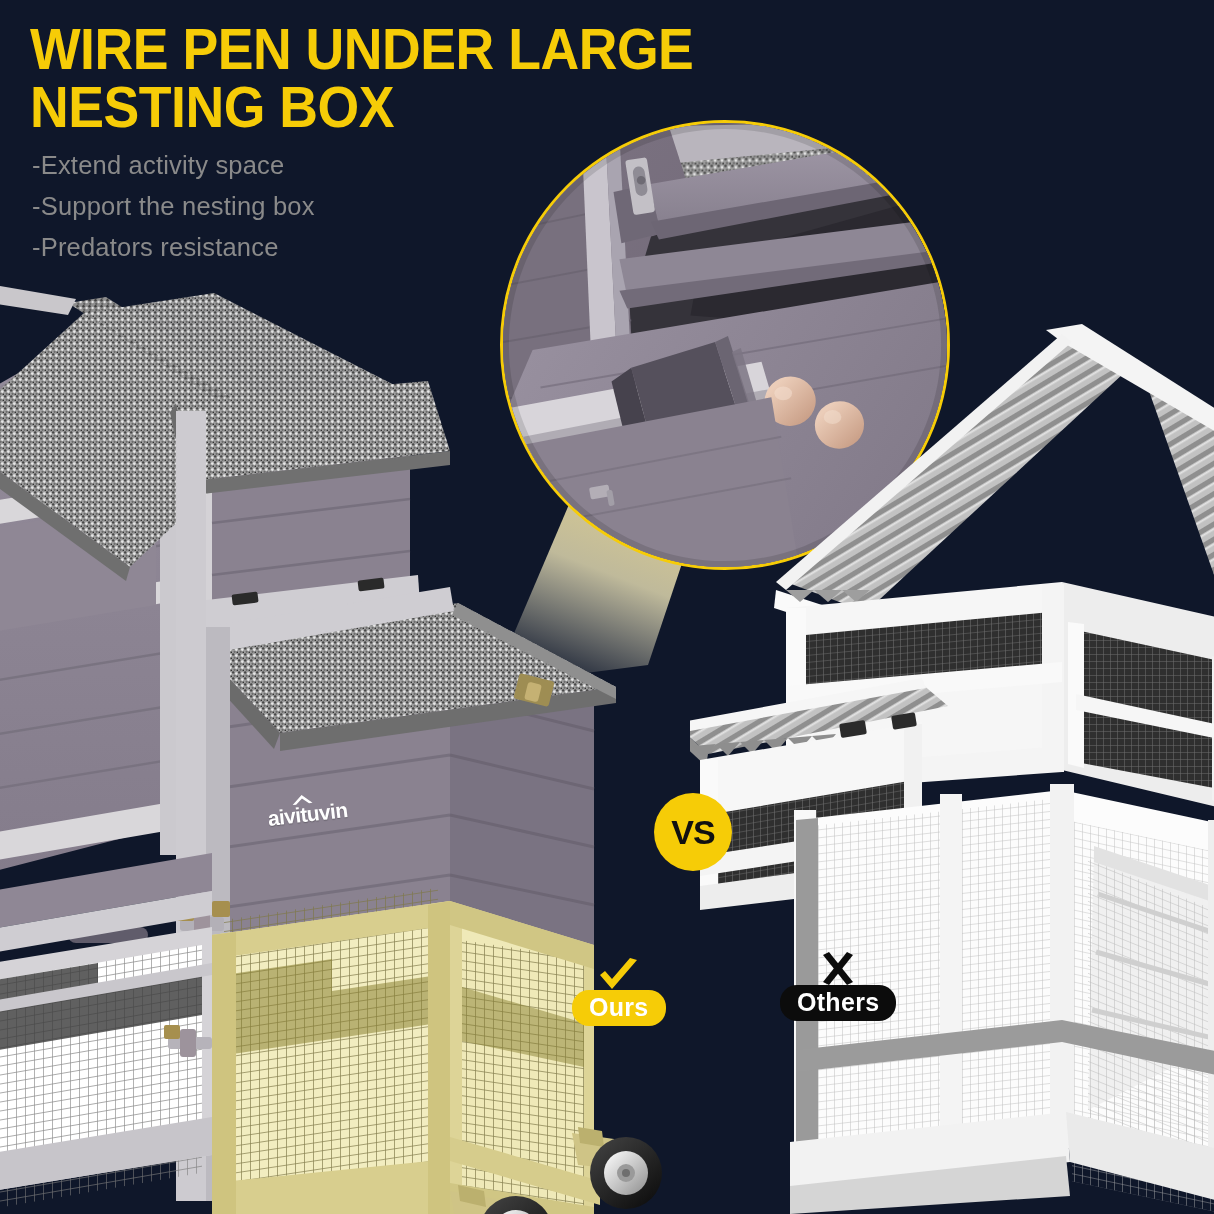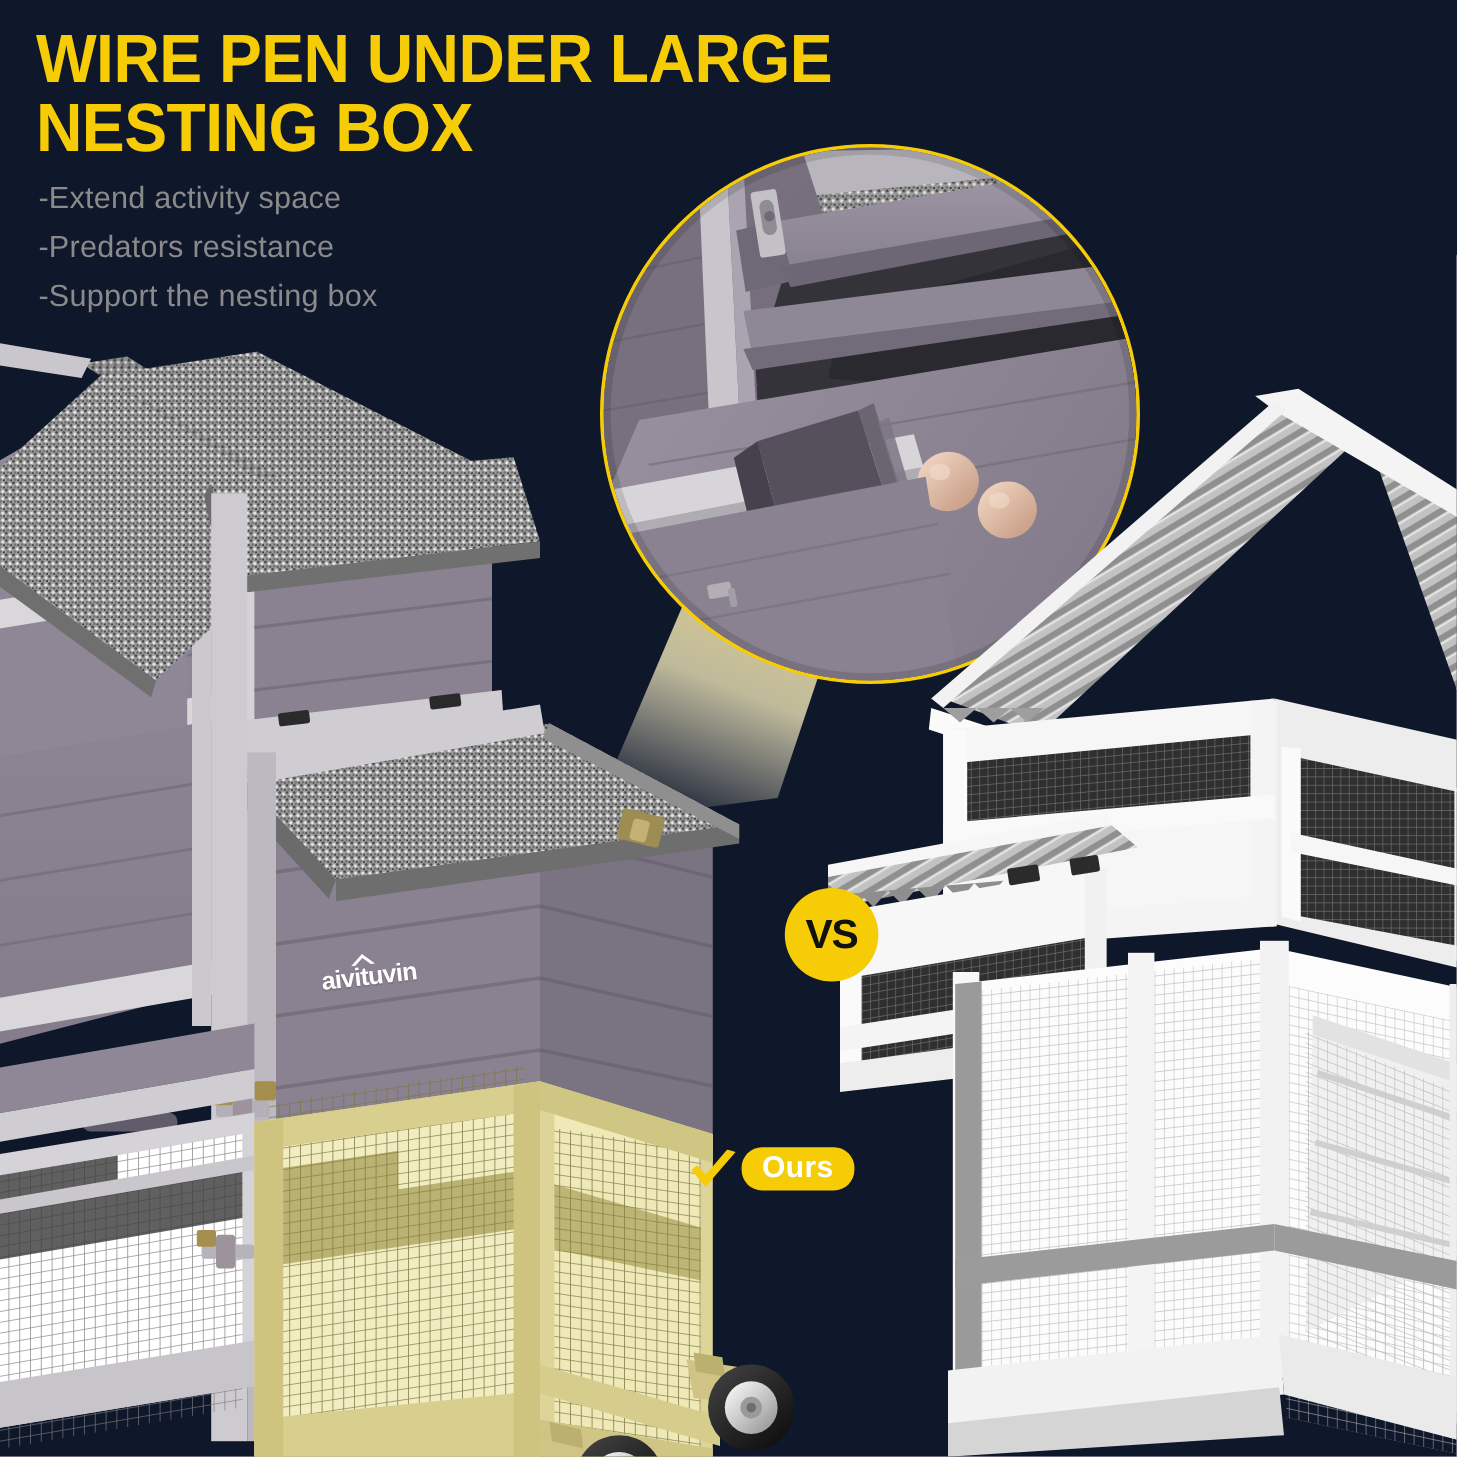--- a/index.html
+++ b/index.html
@@ -24,26 +24,26 @@
   .inset{position:absolute;left:500px;top:120px;width:450px;height:450px;border-radius:50%;
     overflow:hidden;border:3px solid #F6CC07;box-sizing:border-box;background:#6b6570;}
   .inset svg{display:block;width:100%;height:100%;}
 
   
   .prod-left{position:absolute;left:-20px;top:275px;width:700px;height:940px;}
   .prod-right{position:absolute;left:690px;top:290px;width:540px;height:925px;}
   .prod-left svg,.prod-right svg{display:block;width:100%;height:100%;}
 
   
-  .vs-badge{position:absolute;left:654px;top:740px;width:78px;height:78px;border-radius:50%;
+  .vs-badge{position:absolute;left:654px;top:793px;width:78px;height:78px;border-radius:50%;
     background:#F6CC07;display:flex;align-items:center;justify-content:center;}
   .vs-badge span{font-size:34px;font-weight:bold;color:#111111;letter-spacing:-1px;}
 
   
-  .badge-wrap{position:absolute;display:flex;flex-direction:row;align-items:center;justify-content:space-between;}
+  .badge-wrap{position:absolute;display:flex;flex-direction:column;align-items:center;justify-content:space-between;}
   .badge-ours{left:572px;top:958px;}
   .badge-others{left:780px;top:952px;}
   .mark{height:36px;display:block;}
   .pill{border-radius:17px;padding:3px 17px 5px 17px;font-size:25px;font-weight:bold;
     color:#ffffff;line-height:28px;letter-spacing:.3px;}
   .pill-ours{background:#F6CC07;margin-top:-4px;}
   .pill-others{background:#0c0c0c;margin-top:-3px;}
 
   
   .logo{position:absolute;left:268px;top:808px;transform:rotate(-6.5deg);transform-origin:left center;}
@@ -57,22 +57,22 @@
 
 <div class="stage">
 
   <div class="headline">
     <span class="hl-line">WIRE PEN UNDER LARGE</span>
     <span class="hl-line">NESTING BOX</span>
   </div>
 
   <div class="bullets">
     <div class="bullet">-Extend activity space</div>
+    <div class="bullet">-Support the nesting box</div>
     <div class="bullet">-Predators resistance</div>
-    <div class="bullet">-Support the nesting box</div>
   </div>
 
   <div class="beam">
     <svg viewBox="0 0 330 290" xmlns="http://www.w3.org/2000/svg">
       <defs>
         <linearGradient id="beamG" x1="0.6" y1="0" x2="0.25" y2="1">
           <stop offset="0" stop-color="#F7DE86" stop-opacity="0.95"></stop>
           <stop offset="0.55" stop-color="#FAF0C0" stop-opacity="0.75"></stop>
           <stop offset="1" stop-color="#FFFBE6" stop-opacity="0"></stop>
         </linearGradient>
@@ -475,20 +475,27 @@
     <span>VS</span>
   </div>
 
   <div class="badge-wrap badge-ours">
     <svg class="mark" viewBox="0 0 46 36" width="46" height="36">
       <path d="M4 17 L16 31 L41 2 L34 0 L16 21 L9 13 Z" fill="#F6CC07"></path>
     </svg>
     <div class="pill pill-ours">Ours</div>
   </div>
 
+  <div class="badge-wrap badge-others">
+    <svg class="mark" viewBox="0 0 40 36" width="40" height="36">
+      <path d="M5 3 L11 0 L35 30 L29 33 Z" fill="#0C0C0C"></path>
+      <path d="M35 3 L29 0 L5 30 L11 33 Z" fill="#0C0C0C"></path>
+    </svg>
+    <div class="pill pill-others">Others</div>
+  </div>
 
   <div class="logo">
     <svg class="logo-roof" viewBox="0 0 22 12" width="22" height="12">
       <path d="M11 0 L21 9 L17.5 9 L11 3.4 L4.5 9 L1 9 Z" fill="#ffffff"></path>
     </svg>
     <div class="logo-row">
       <span class="logo-text">aivituvin</span>
     </div>
   </div>
 

